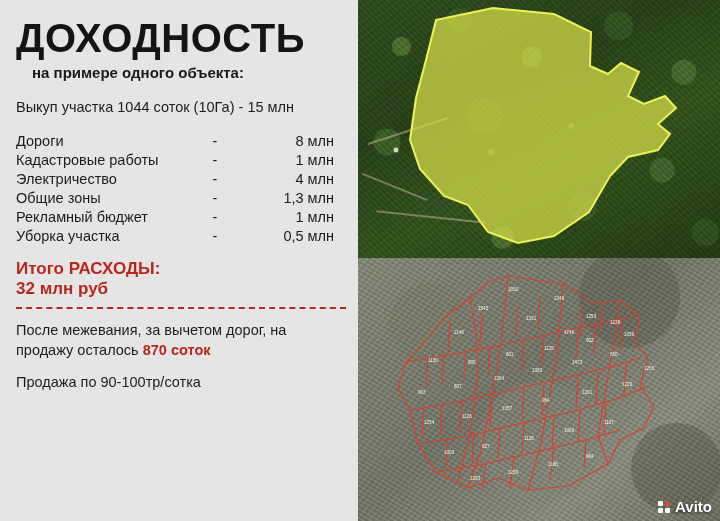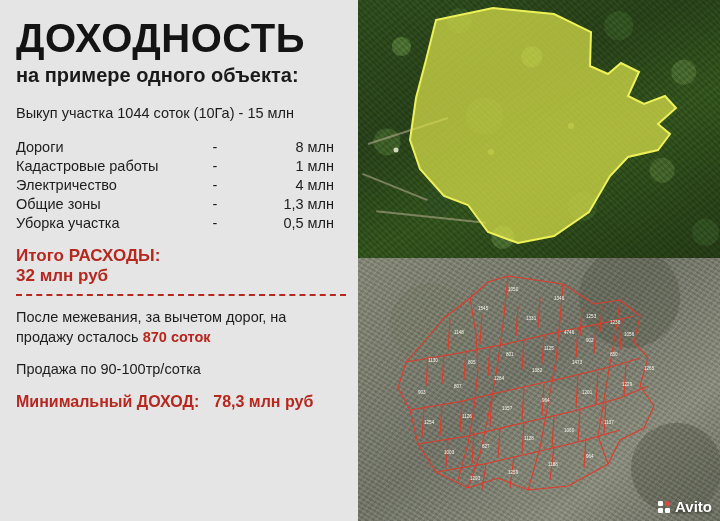--- a/index.html
+++ b/index.html
@@ -16,23 +16,23 @@
   .title{
     font-weight:bold;
     font-size:40px;
     letter-spacing:0.5px;
     color:#141414;
     line-height:1.0;
     margin:4px 0 6px 0;
   }
   .subtitle{
     font-weight:bold;
-    font-size:20px;
+    font-size:15px;
     color:#1a1a1a;
-    margin:0 0 18px 0;
+    margin:0 0 18px 16px;
   }
   .buyline{
     font-size:14.5px;
     color:#1c1c1c;
     margin:0 0 16px 0;
   }
   .buyline b{font-weight:normal;}
 
   table.costs{
     border-collapse:collapse;
@@ -200,20 +200,25 @@
           <td class="c-name">Электричество</td>
           <td class="c-dash">-</td>
           <td class="c-val">4 млн</td>
         </tr>
         <tr>
           <td class="c-name">Общие зоны</td>
           <td class="c-dash">-</td>
           <td class="c-val">1,3 млн</td>
         </tr>
         <tr>
+          <td class="c-name">Рекламный бюджет</td>
+          <td class="c-dash">-</td>
+          <td class="c-val">1 млн</td>
+        </tr>
+        <tr>
           <td class="c-name">Уборка участка</td>
           <td class="c-dash">-</td>
           <td class="c-val">0,5 млн</td>
         </tr>
       </tbody>
     </table>
 
     <div class="totalrow">
       <span>Итого РАСХОДЫ:</span>
       <span>32 млн руб</span>
@@ -221,24 +226,20 @@
 
     <div class="dashed"></div>
 
     <div class="note">
       <span>После межевания, за вычетом дорог, на</span><br>
       <span>продажу осталось </span><span class="redbold">870 соток</span>
     </div>
 
     <div class="saleline">Продажа по 90-100тр/сотка</div>
 
-    <div class="incomerow">
-      <span>Минимальный ДОХОД:</span>
-      <span>78,3 млн руб</span>
-    </div>
   </div>
 
   <div class="right-top">
     <div class="forest"></div>
     <div class="forest-noise"></div>
     <div class="road r1"></div>
     <div class="road r2"></div>
     <div class="road r3"></div>
 
     <svg class="plot-svg" width="362" height="258" viewBox="0 0 362 258">

